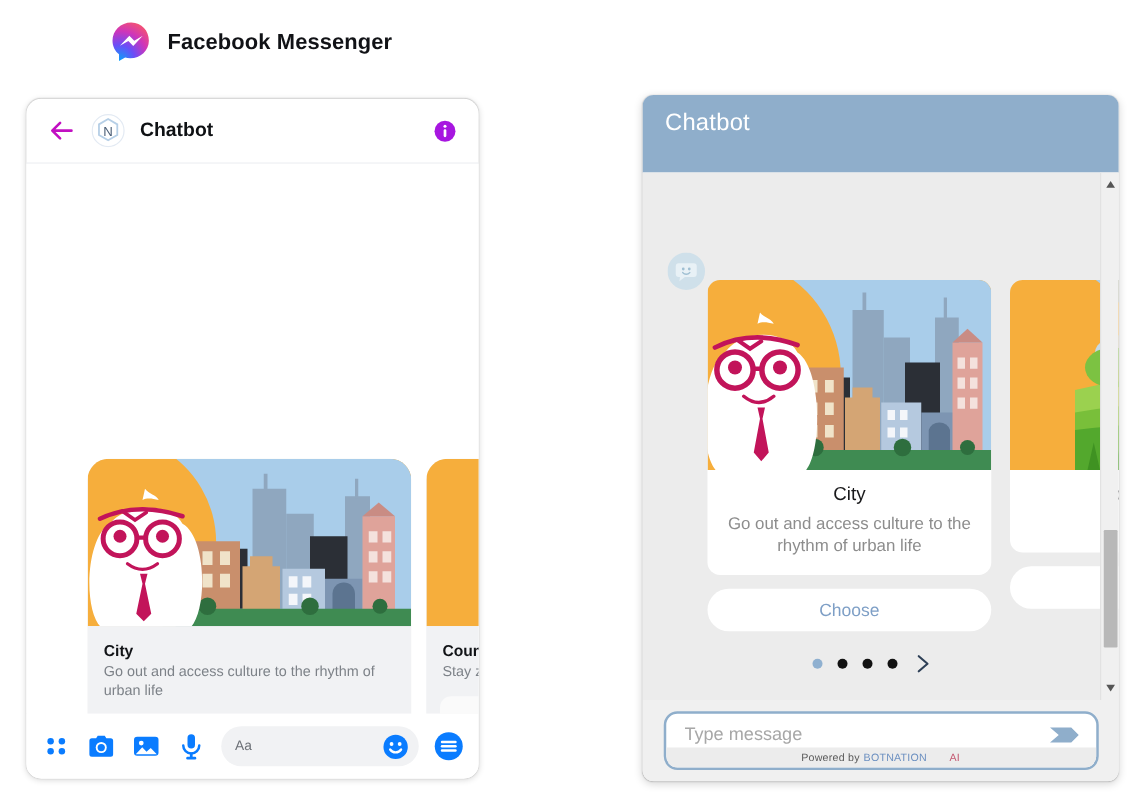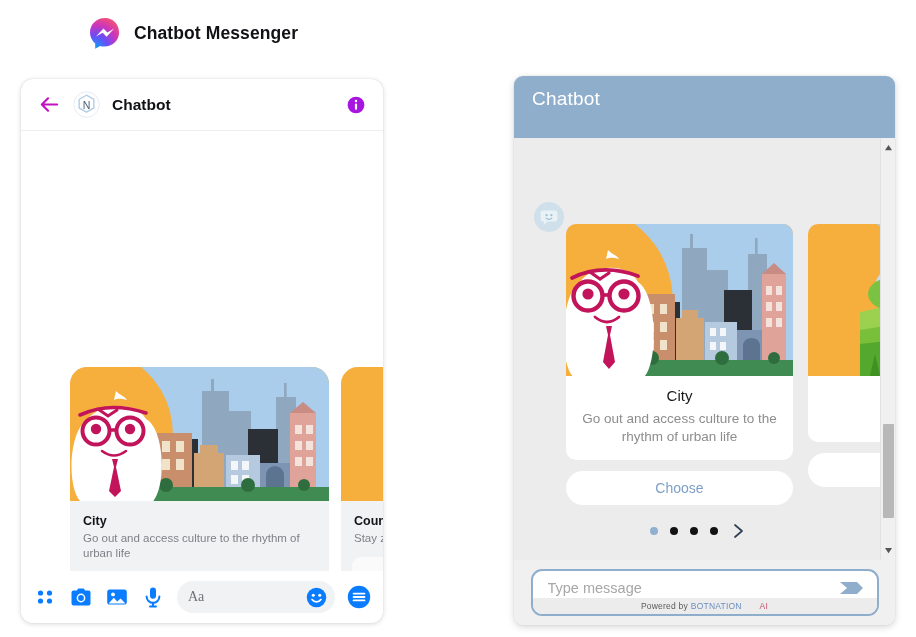--- a/index.html
+++ b/index.html
@@ -96,21 +96,21 @@
     display: flex; align-items: center; padding: 0 12px;
     gap: 12px;
   }
   .fb-ico { width: 24px; height: 24px; flex: 0 0 24px; }
   .fb-ico svg { display:block; }
   #aa-field {
     flex: 1 1 auto; height: 32px; background: #f1f2f4; border-radius: 17px;
     display: flex; align-items: center; padding: 0 11px;
     position: relative;
   }
-  #aa-placeholder { font-size: 14px; color: #6d7177; font-family: Liberation Serif, serif; }
+  #aa-placeholder { font-size: 11px; color: #6d7177; }
   #emoji-ico { position: absolute; right: 8px; width: 21px; height: 21px; }
 
   
   #widget {
     position: absolute; left: 514px; top: 76px;
     width: 381px; height: 549px;
     border-radius: 9px;
     background: #ffffff;
     box-shadow: 0 2px 7px rgba(0,0,0,.17), 0 0 1px rgba(0,0,0,.2);
     overflow: hidden;
@@ -227,21 +227,21 @@
             <stop offset="0%" stop-color="#09a2fa"></stop>
             <stop offset="35%" stop-color="#6b4df7"></stop>
             <stop offset="65%" stop-color="#cf35b9"></stop>
             <stop offset="100%" stop-color="#ff5c5c"></stop>
           </radialGradient>
         </defs>
         <path d="M16 1C7.6 1 1 7.3 1 15.5c0 4.4 2 8.3 5.2 10.9v5.3l4.9-2.7c1.3.4 2.6.6 4 .6 8.4 0 15-6.3 15-14.1S24.4 1 16 1z" fill="url(#mg)"></path>
         <path d="M6.9 19.6l7.6-8 3.9 4 6.8-4-7.6 8.1-3.9-4z" fill="#ffffff"></path>
       </svg>
     </span>
-    <span class="label">Chatbot Messenger</span>
+    <span class="label">Facebook Messenger</span>
   </div>
 
 
   <div id="phone">
 
     <div id="phone-header">
       <span class="back-arrow">
         <svg viewBox="0 0 24 24" width="23" height="23">
           <path d="M10.5 5.5L4 12l6.5 6.5M4.4 12H20" fill="none" stroke="#c210c2" stroke-width="2.2" stroke-linecap="round" stroke-linejoin="round"></path>
         </svg>

